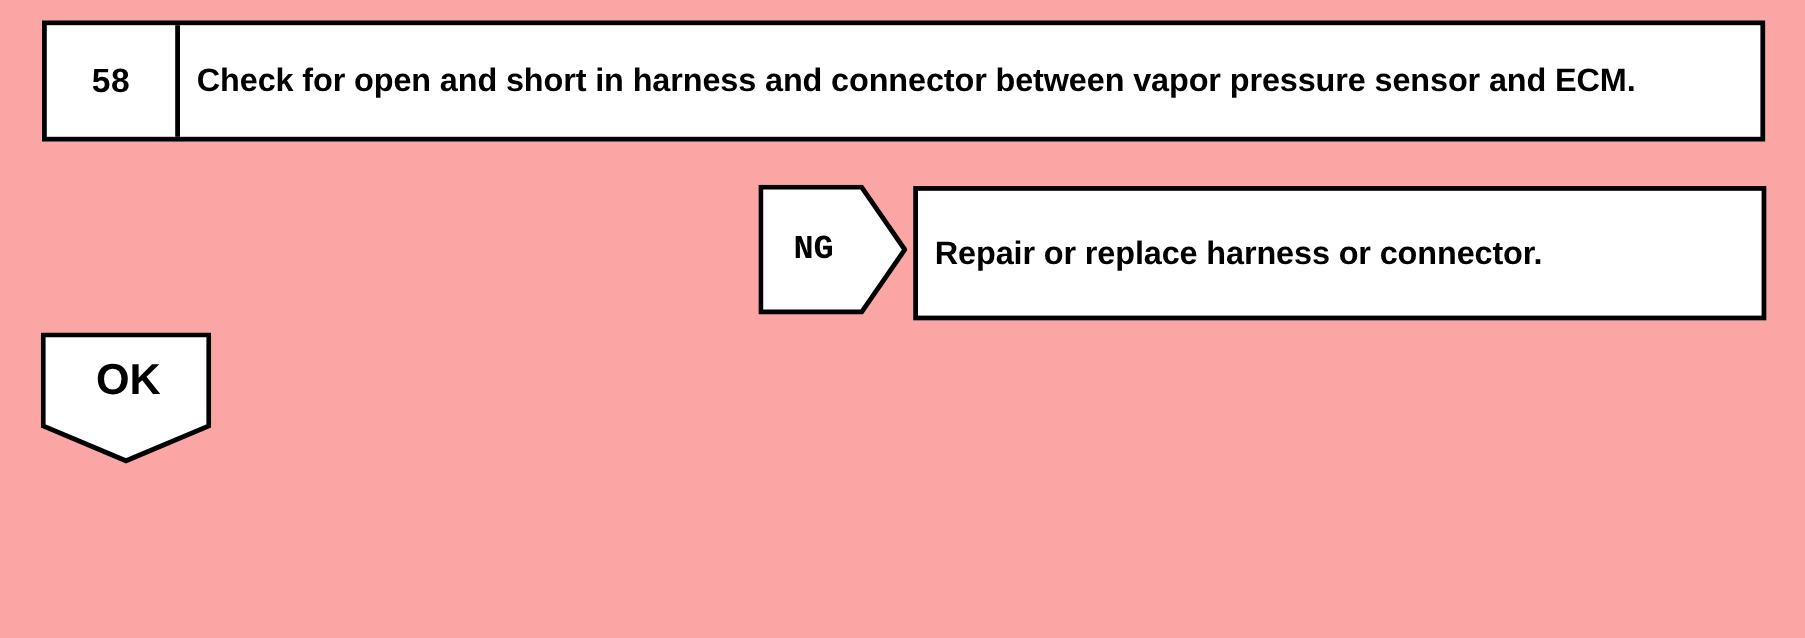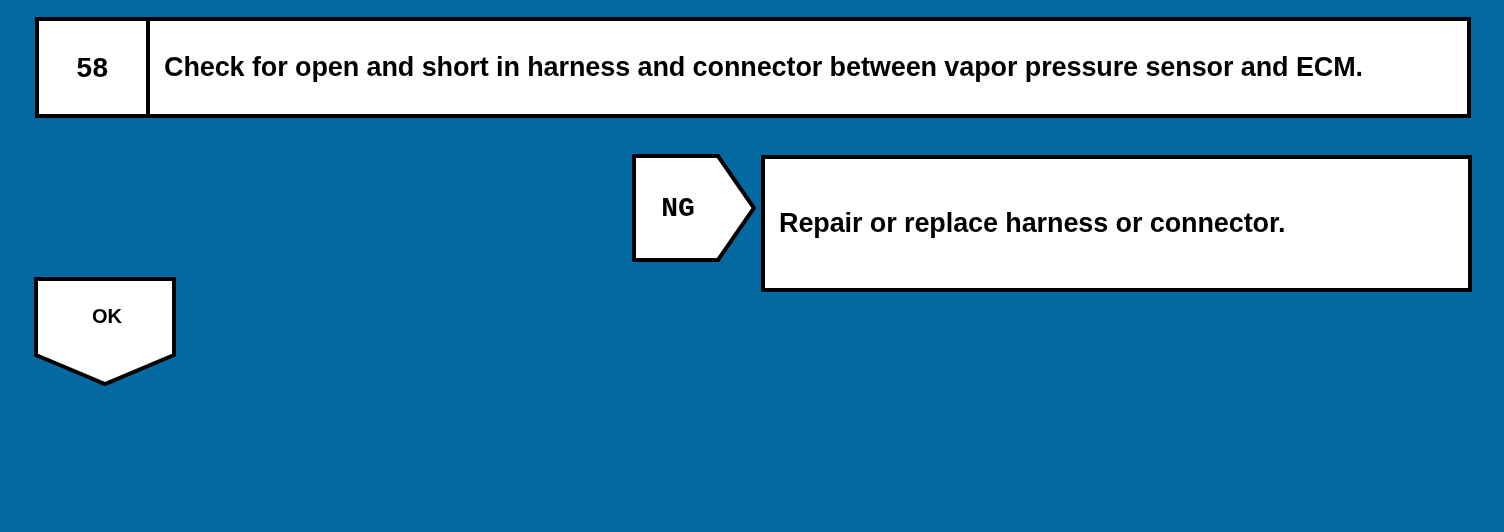--- a/index.html
+++ b/index.html
@@ -4,21 +4,21 @@
 <style>
   html, body {
     margin: 0;
     padding: 0;
     background: #ffffff;
   }
   #page {
     position: relative;
     width: 1504px;
     height: 532px;
-    background: #0369a1;
+    background: #fca5a5;
     font-family: "Liberation Sans", sans-serif;
     overflow: hidden;
   }
 
   
   .step-row {
     position: absolute;
     left: 35px;
     top: 17px;
     width: 1436px;
@@ -81,21 +81,21 @@
     font-weight: bold;
     color: #000000;
     pointer-events: none;
     font-family: Liberation Mono, monospace;
   }
   .ng-box {
     position: absolute;
     left: 761px;
     top: 155px;
     width: 711px;
-    height: 137px;
+    height: 112px;
     box-sizing: border-box;
     border: 4px solid #000000;
     background: #ffffff;
     display: flex;
     align-items: center;
     padding-left: 14px;
   }
   .ng-box-text {
     font-size: 27px;
     font-weight: bold;
@@ -114,21 +114,21 @@
   .ok-pentagon svg { display: block; }
   .ok-label {
     position: absolute;
     left: 34px;
     top: 277px;
     width: 146px;
     height: 78px;
     display: flex;
     align-items: center;
     justify-content: center;
-    font-size: 20px;
+    font-size: 36px;
     font-weight: bold;
     color: #000000;
     pointer-events: none;
     text-align: right;
   }
   .ok-box {
     position: absolute;
     left: 35px;
     top: 408px;
     width: 704px;

